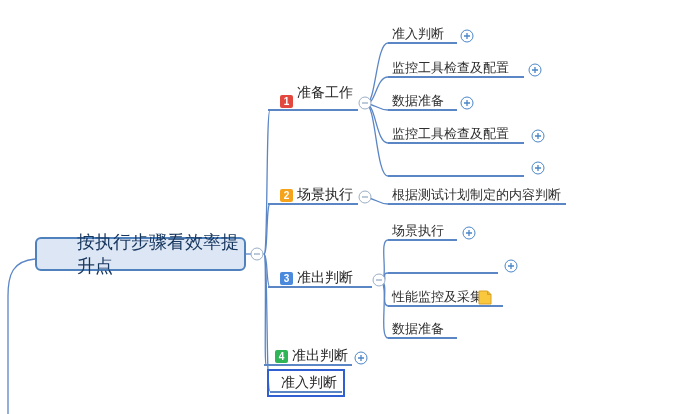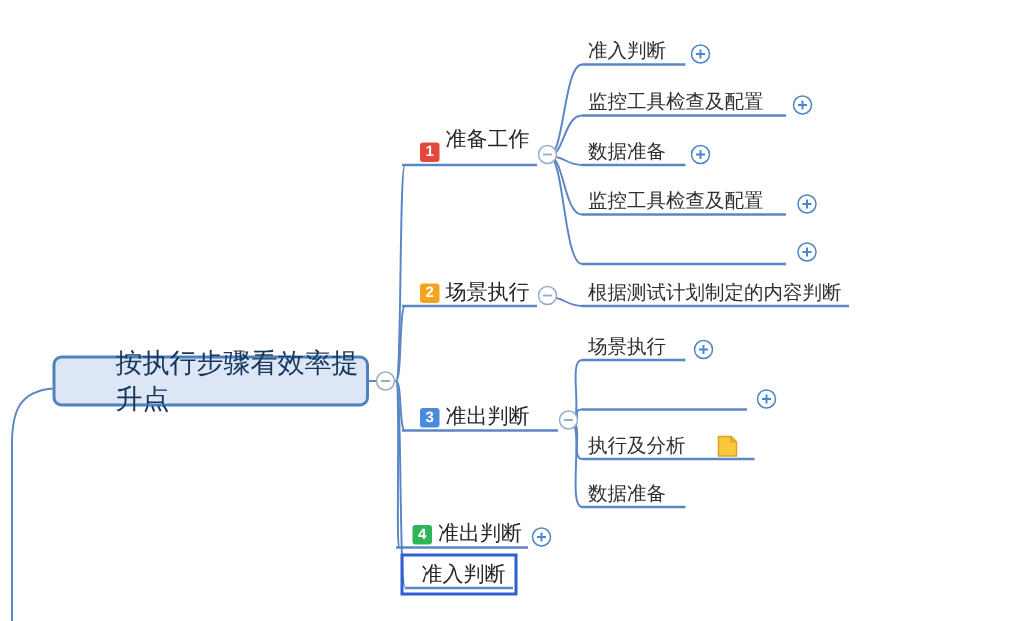--- a/index.html
+++ b/index.html
@@ -155,21 +155,21 @@
       </svg>
   </span>
 
   <span class="pm" style="left:504px;top:259px">
     <svg width="14" height="14">
         <circle cx="7" cy="7" r="6" fill="#fff" stroke="#4a86c8"></circle>
         <path d="M4 7h6M7 4v6" stroke="#4a86c8" stroke-width="1.3"></path>
       </svg>
   </span>
 
-  <div class="topic" style="left:392px;top:289px">执行及分析</div>
+  <div class="topic" style="left:392px;top:289px">性能监控及采集</div>
   <span class="marker" style="left:478px;top:290px">
     <svg width="14" height="15" viewBox="0 0 14 15">
         <path d="M1 1h8.5l3.5 3.5V14H1z" fill="#fac83c" stroke="#d9a02a"></path>
         <path d="M9.5 1v3.5H13" fill="#e8b42e" stroke="#d9a02a"></path>
       </svg>
   </span>
 
   <div class="topic" style="left:392px;top:321px">数据准备</div>
 
   <span class="badge badge4" style="left:275px;top:350px">4</span>

